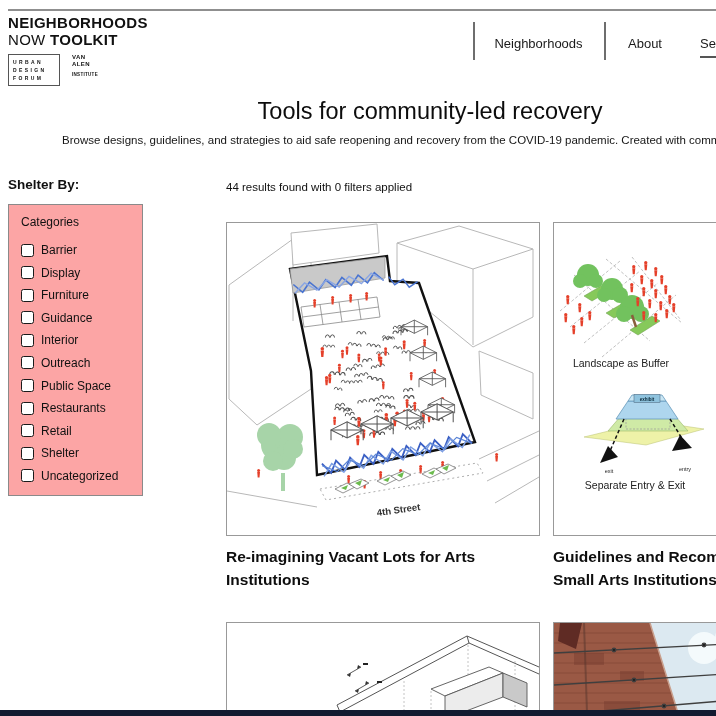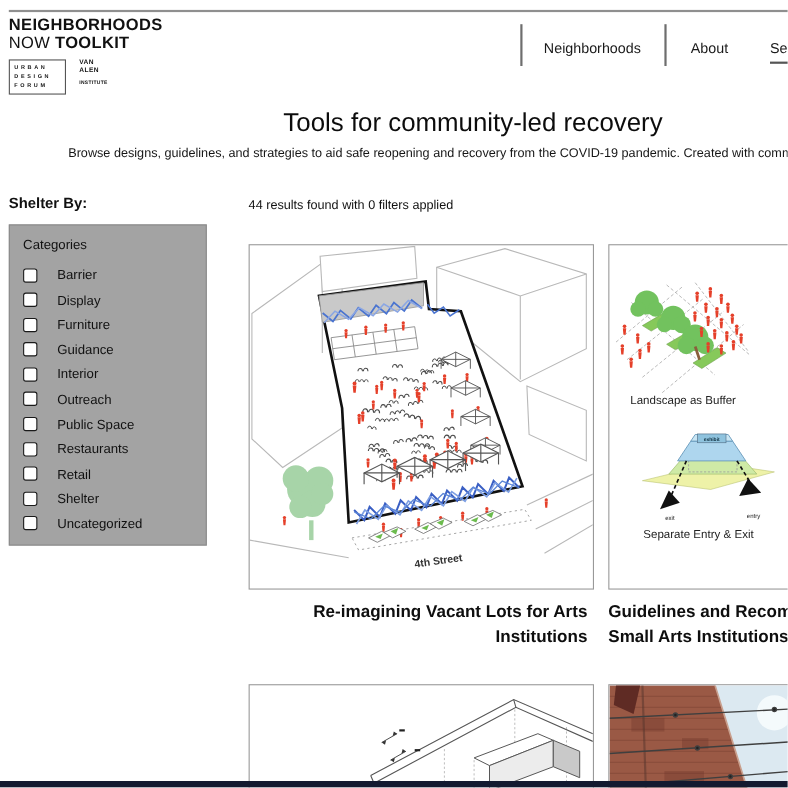--- a/index.html
+++ b/index.html
@@ -28,37 +28,37 @@
   .nav-about { left:604px; width:82px; text-align:center; }
   .nav-search { left:700px; padding-bottom:5px; border-bottom:2px solid #555; }
 
   
   .hero-title { position:absolute; left:0; top:98px; width:860px; text-align:center;
     font-size:23.5px; font-weight:300; color:#0c0c0c; }
   .hero-sub { position:absolute; left:62px; top:134px; font-size:11.5px; white-space:nowrap; color:#161616; }
 
   
   .filter-heading { position:absolute; left:8px; top:177px; font-size:13.5px; font-weight:600; }
-  .filter-box { position:absolute; left:8px; top:204px; width:180px; height:292px;
-    border:1px solid #8a8a8a; padding:10px 8px 16px 12px; background:#a3a3a3; }
+  .filter-box { position:absolute; left:8px; top:204px; width:135px; height:292px;
+    border:1px solid #8a8a8a; padding:10px 8px 16px 12px; background:#fca5a5; }
   .group-title { font-size:12px; font-weight:500; margin-bottom:14px; }
-  .cat-row { display:flex; align-items:center; gap:18px; height:14px; margin-bottom:8.6px; cursor:pointer; }
+  .cat-row { display:flex; align-items:center; gap:7px; height:14px; margin-bottom:8.6px; cursor:pointer; }
   .cat-row input { appearance:none; -webkit-appearance:none; width:13px; height:13px;
     border:1.6px solid #1a1a1a; border-radius:2.5px; background:#fff; flex:0 0 auto; }
   .cat-row span { font-size:12px; }
 
   
   .viewing { position:absolute; left:226px; top:181px; font-size:11.5px; line-height:13.5px; }
 
   .card-img { position:absolute; width:314px; height:314px; border:1px solid #999;
     background:#fff; overflow:hidden; cursor:pointer; }
   .c1 { left:226px; top:222px; } .c2 { left:553px; top:222px; }
   .c3 { left:226px; top:622px; } .c4 { left:553px; top:622px; }
   .card-title { position:absolute; width:322px; font-size:15.5px; line-height:23px; color:#0e0e0e; cursor:pointer; }
-  .t1 { left:212px; top:545px;text-align:right; } .t2 { left:553px; top:545px; }
+  .t1 { left:226px; top:545px; } .t2 { left:553px; top:545px; }
 
   .bottom-bar { position:absolute; left:0; top:710px; width:880px; height:6px; background:#131a30; z-index:20; }
 
   svg { display:block; }
   svg text { font-family:"Liberation Sans", sans-serif; }
 </style>
 </head>
 <body>
 
 <div class="page">

